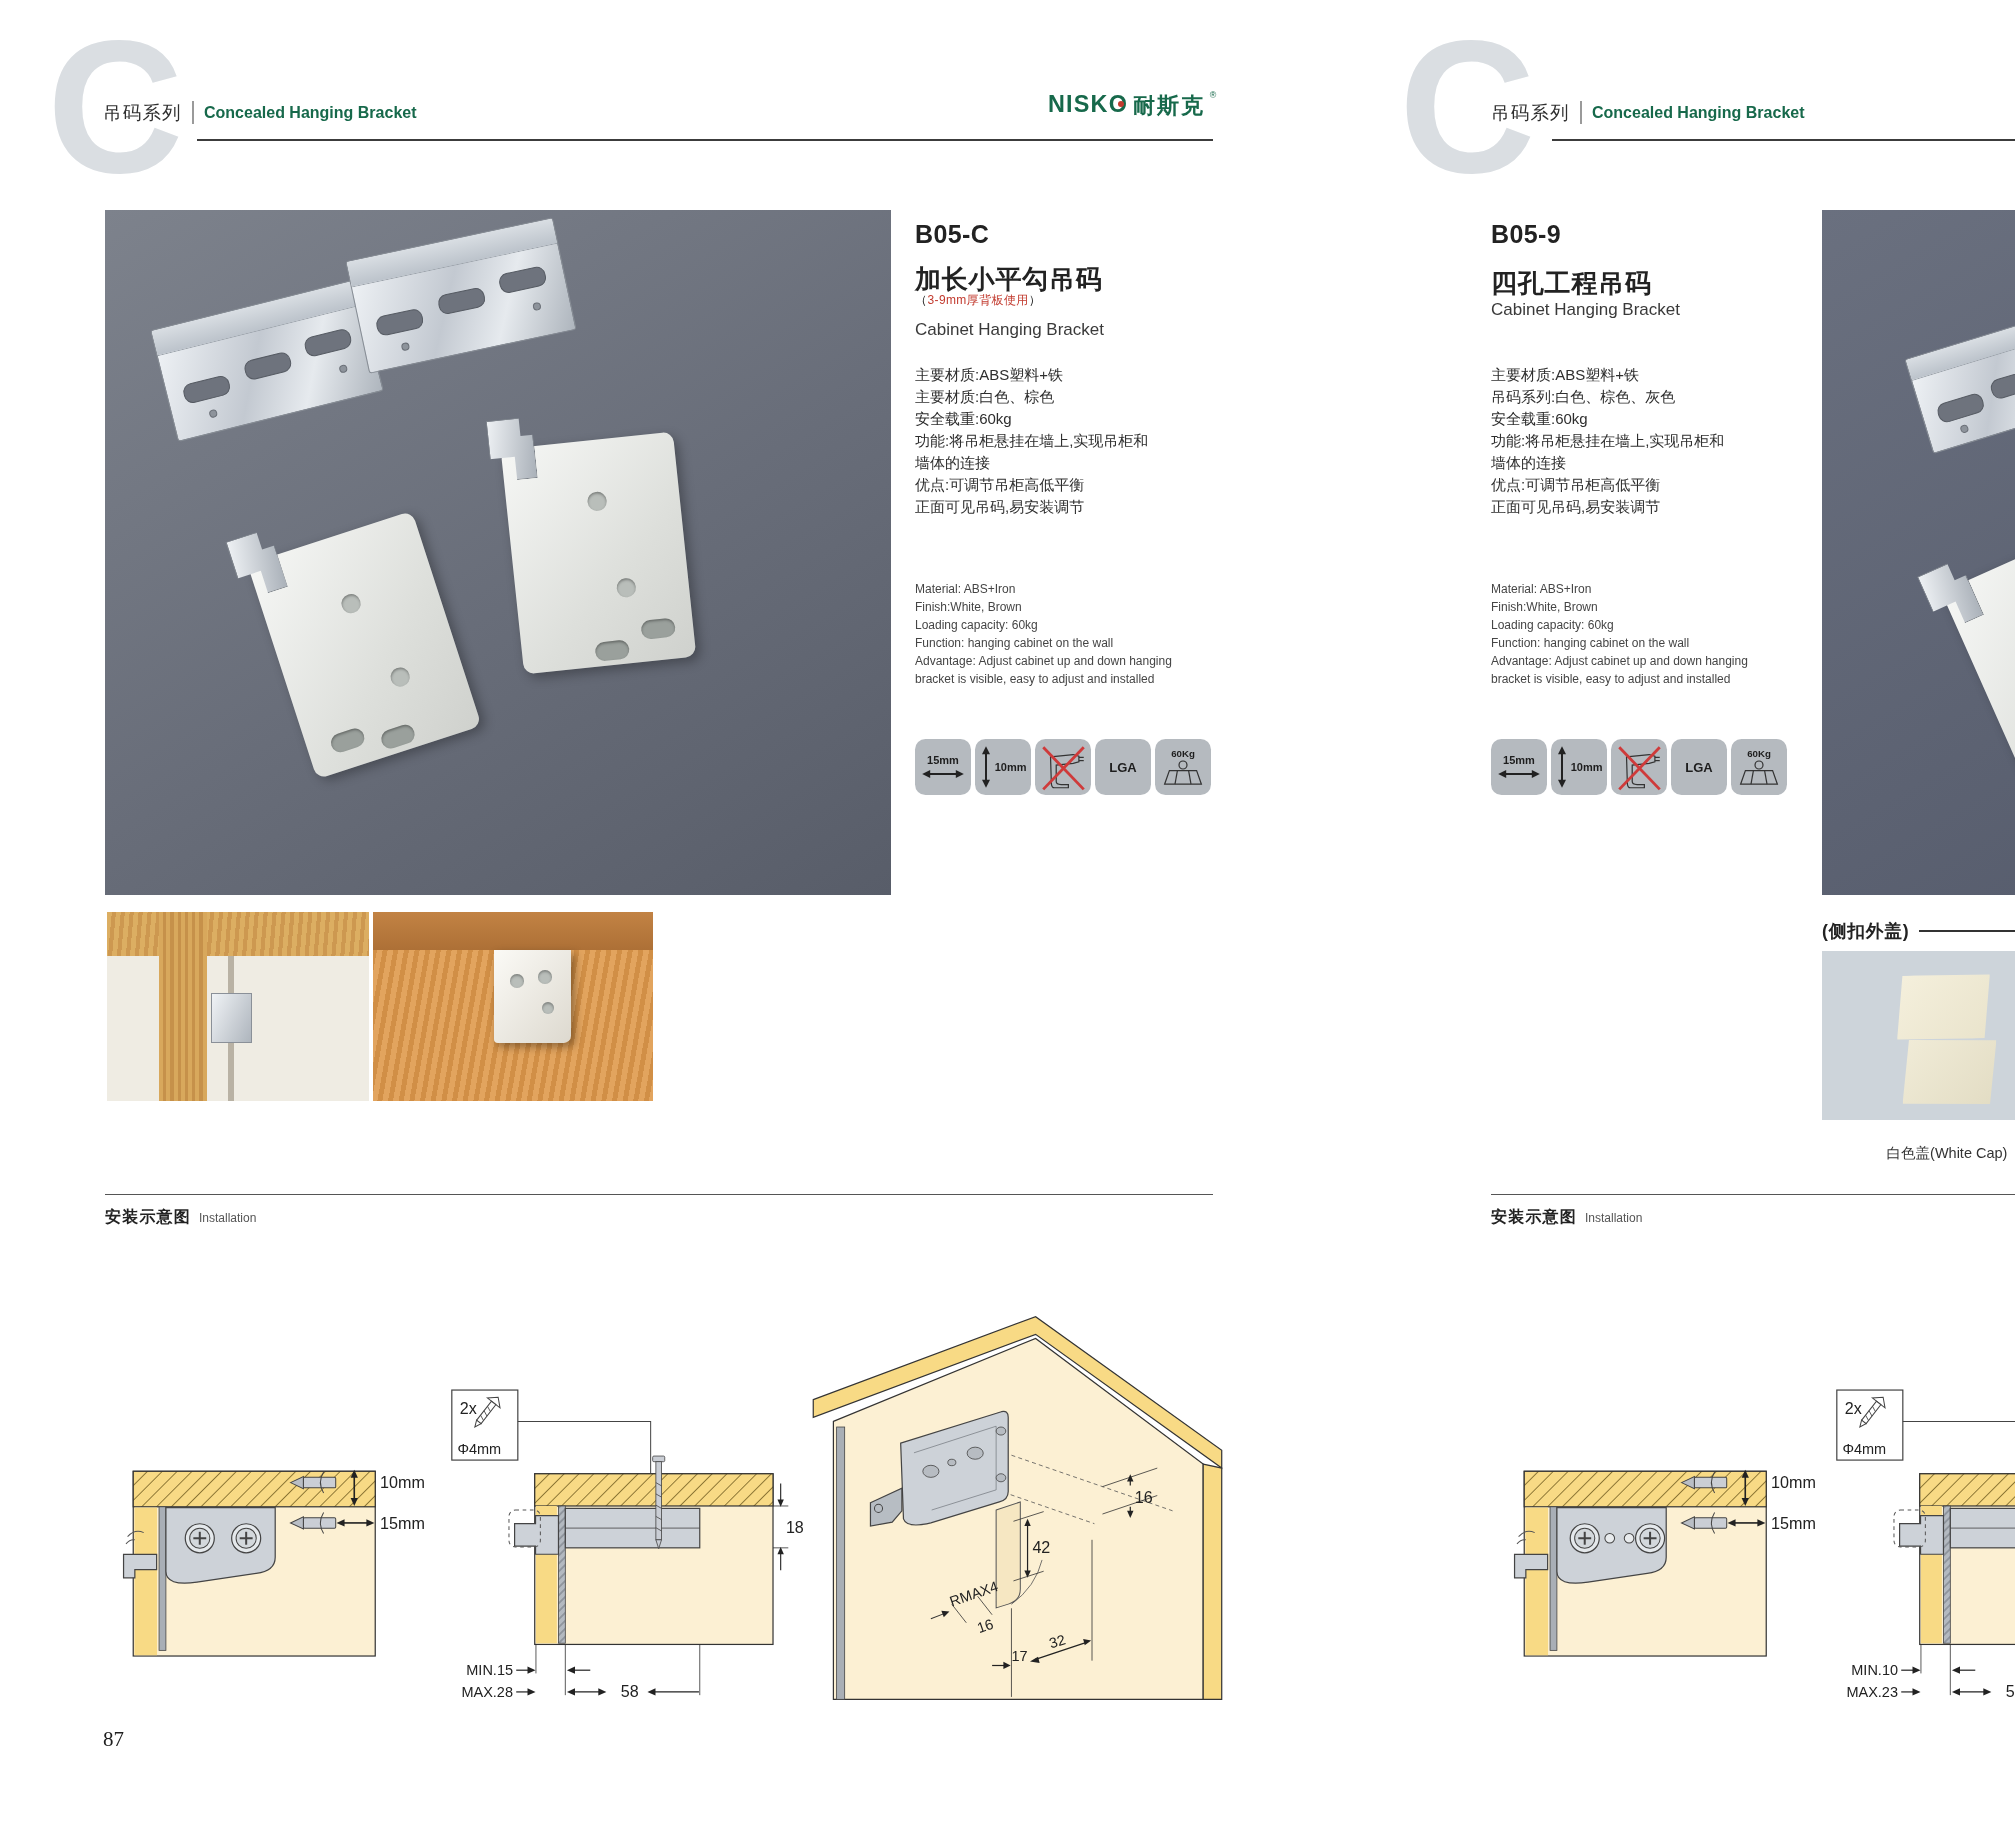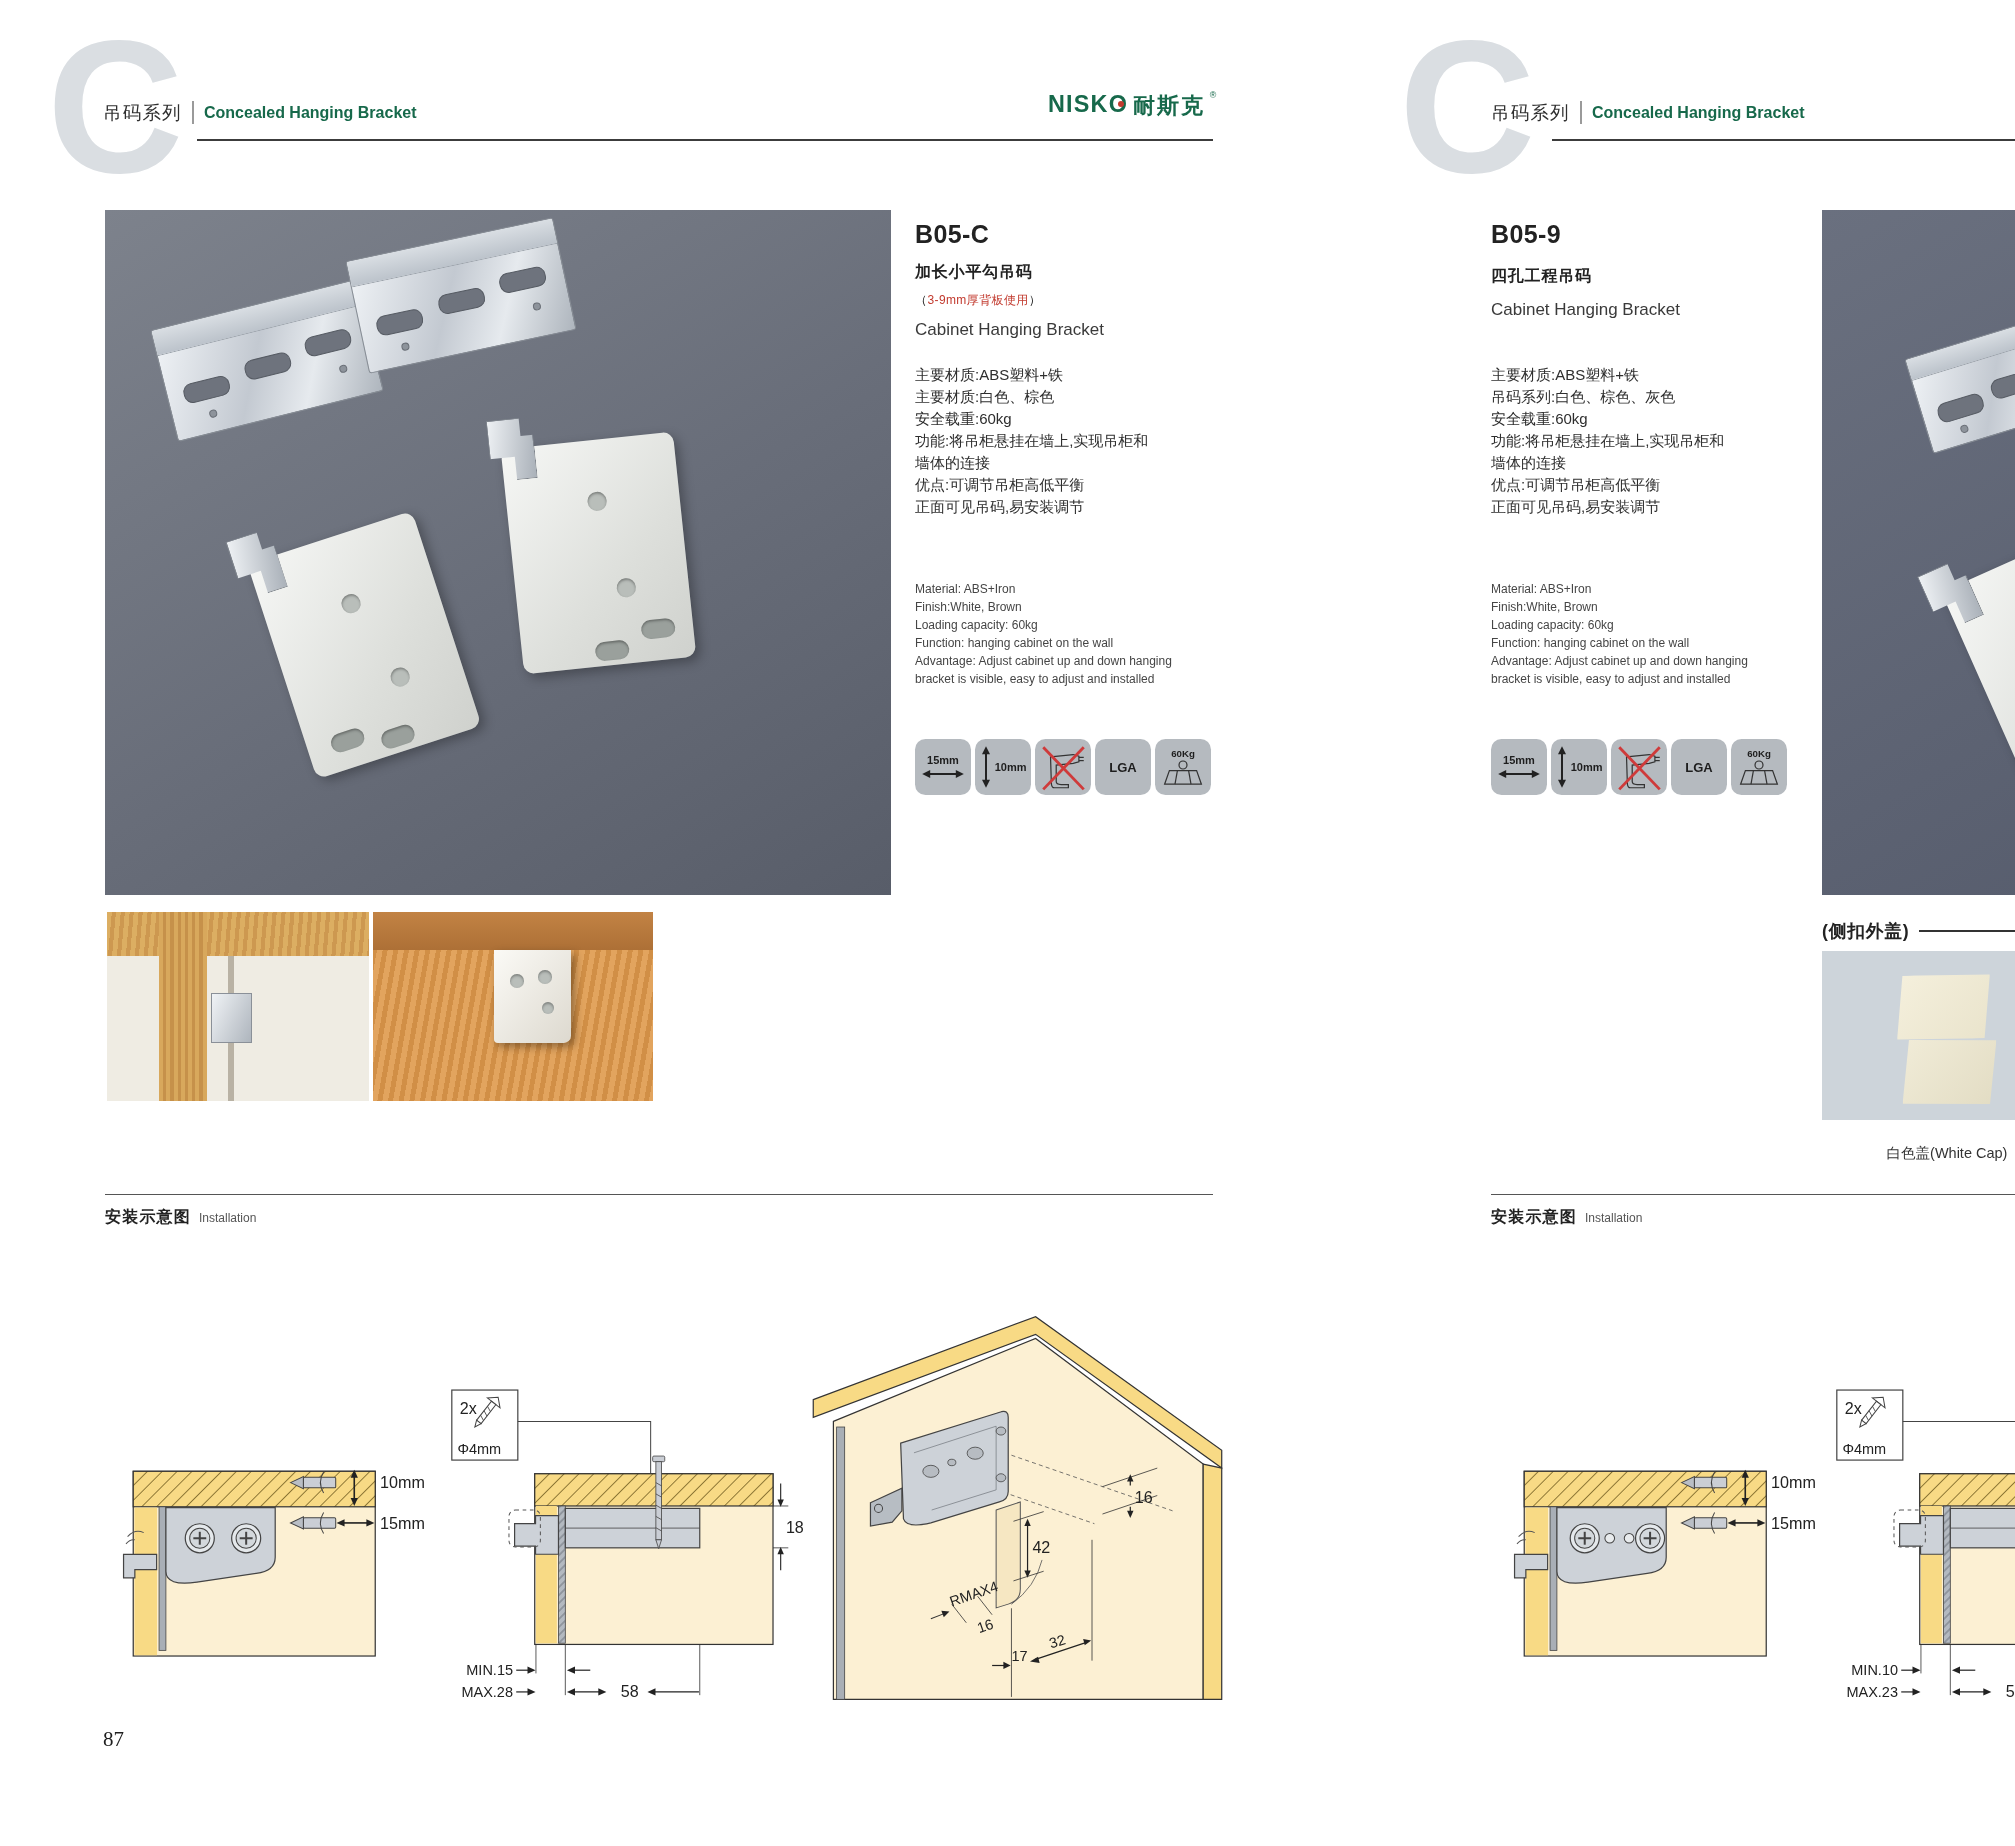--- a/index.html
+++ b/index.html
@@ -13,21 +13,21 @@
   .vbar{width:1.2px;height:23.4px;background:#9a9a9a}
   .subtitle{font-size:16px;color:#17694b;font-weight:600}
   .hline{position:absolute;top:139px;height:1.6px;background:#3c3c3c}
   .logo{position:absolute;top:91px;display:flex;align-items:flex-start;gap:4.8px;color:#17694b}
   .logo .en{font-size:23.4px;font-weight:800;letter-spacing:1.2px;position:relative}
   .logo .dot{position:absolute;right:4px;top:9.7px;width:6.4px;height:6.4px;border-radius:50%;background:#c23a2e}
   .logo .cn{font-size:22px;font-weight:900;letter-spacing:2px}
   .logo .reg{font-size:8.9px;margin-top:-0.8px}
   
   .pcode{position:absolute;top:220px;font-size:25px;font-weight:600;color:#222;letter-spacing:0.4px}
-  .pname{position:absolute;font-size:16px;font-weight:600;color:#222;letter-spacing:0.8px}
+  .pname{position:absolute;font-size:26px;font-weight:600;color:#222;letter-spacing:0.8px}
   .pnote{position:absolute;font-size:12px;color:#222;letter-spacing:0.4px}
   .pnote .red{color:#c23a2e}
   .pnameen{position:absolute;font-size:17px;color:#3a3a3a}
   .specs{position:absolute;top:364px;font-size:15px;line-height:22px;color:#2e2e2e}
   .specsen{position:absolute;top:580px;font-size:12px;line-height:18px;color:#454545}
   
   .icons{position:absolute;top:739px;display:flex;gap:4px}
   .icon{width:56px;height:56px;border-radius:10.5px;background:#b5babf;position:relative;display:flex;align-items:center;justify-content:center}
   .icon.col{flex-direction:column;gap:1.6px}
   .icon .lab{font-size:11px;font-weight:600;color:#1e1e1e}

